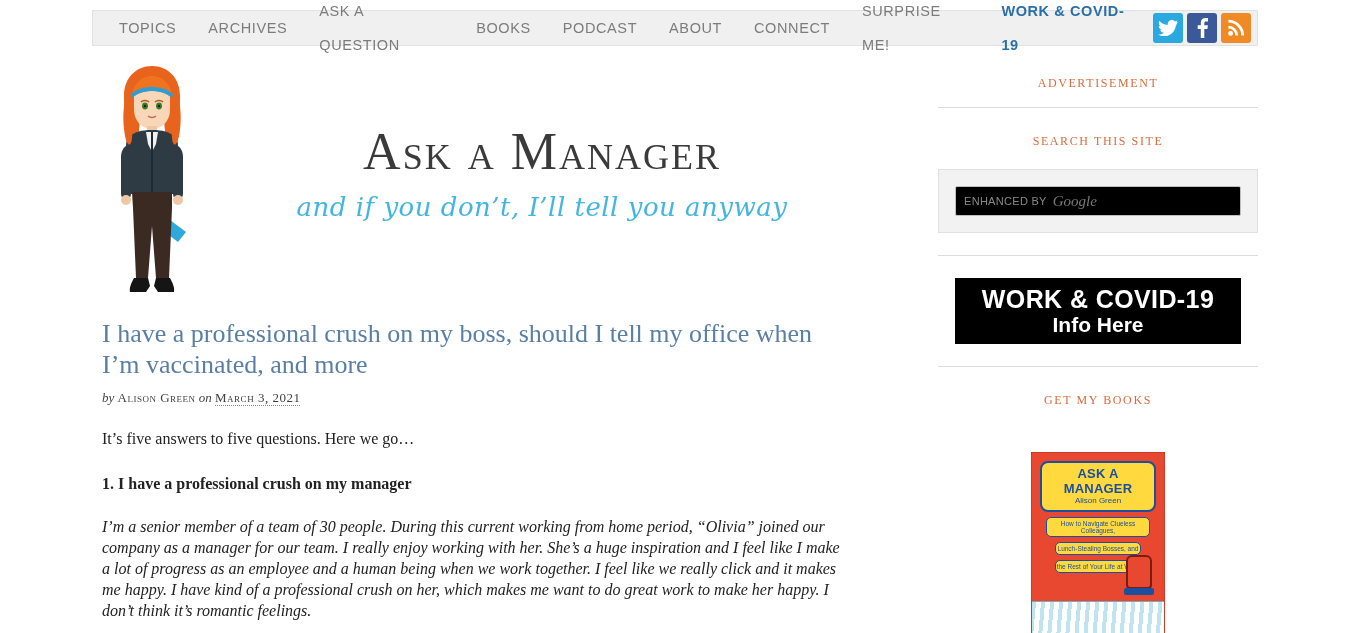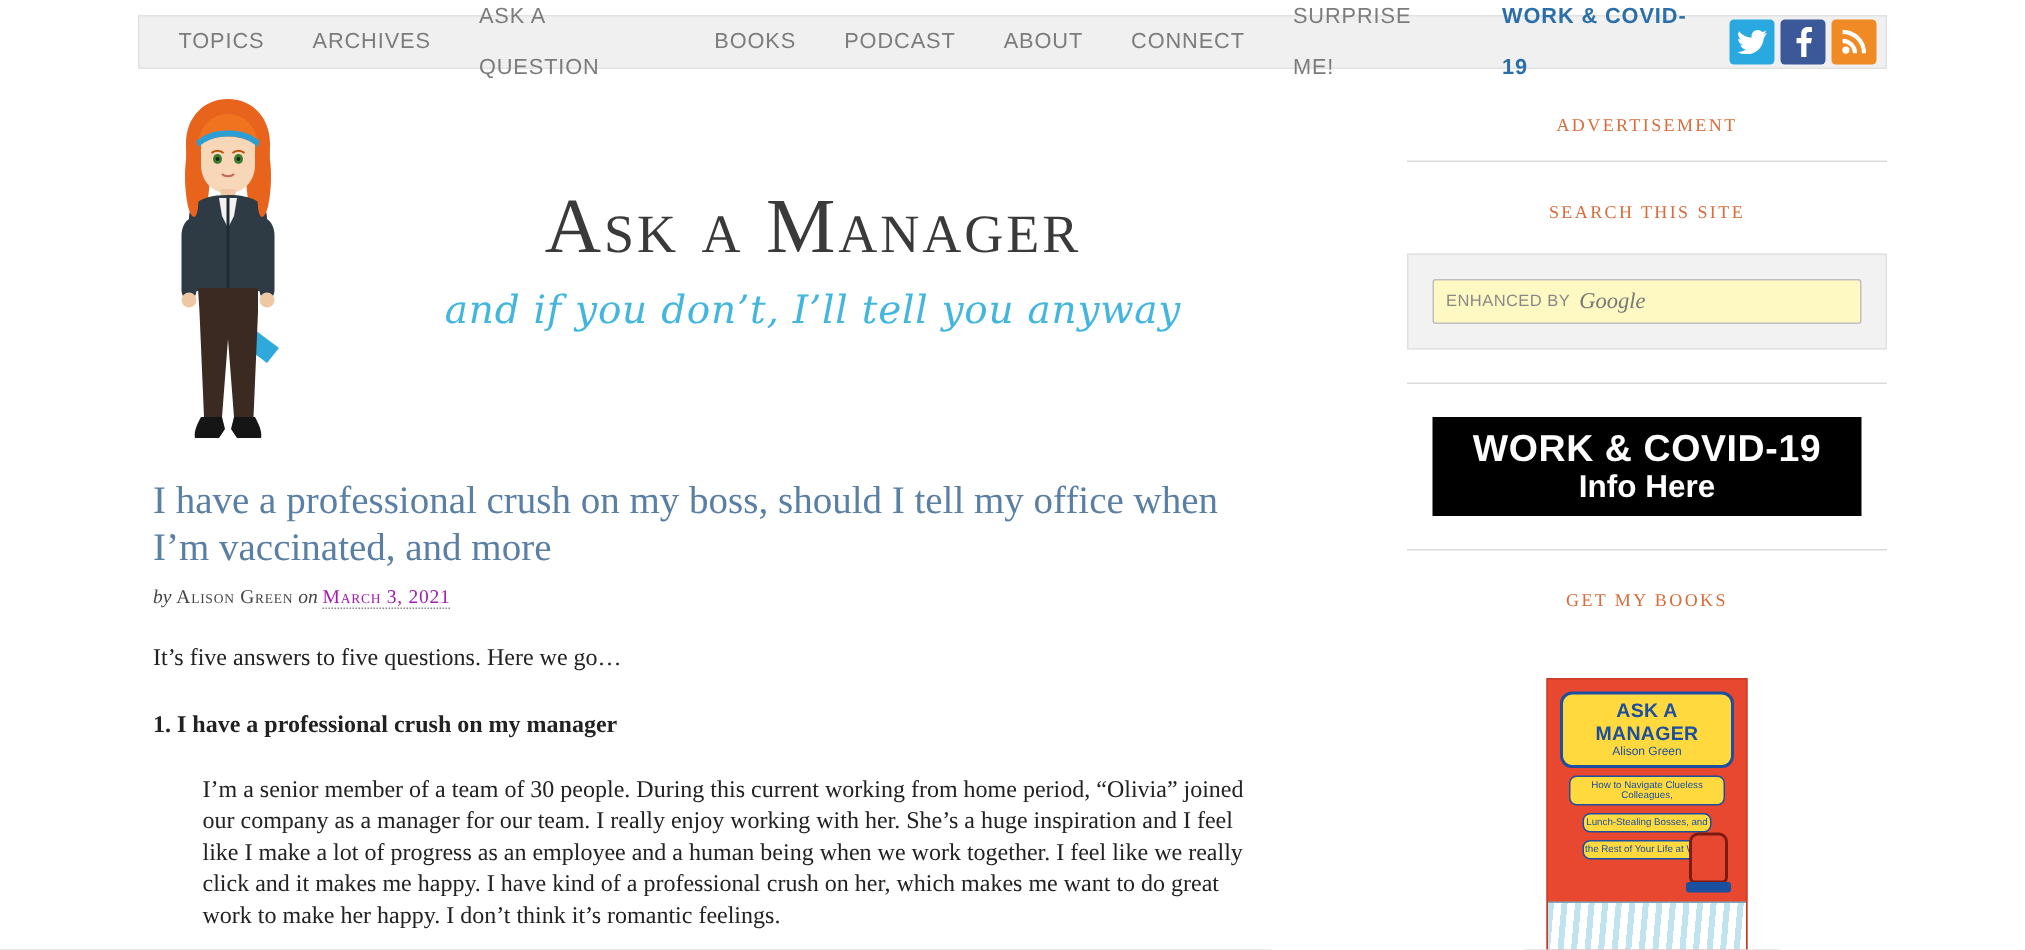--- a/index.html
+++ b/index.html
@@ -124,33 +124,33 @@
     font-size: 13px;
     color: #444;
   }
   .post-meta .by { font-style: italic; }
   .post-meta .author { font-variant: small-caps; letter-spacing: 0.5px; }
   .post-meta .on { font-style: italic; }
   .post-meta .date {
     font-variant: small-caps;
     letter-spacing: 0.5px;
     border-bottom: 1px dotted #888;
-    color: #a21caf;
+    color: #404040;
     text-decoration: none;
   }
   .post p {
     font-family: "Liberation Serif", serif;
     font-size: 16px;
     line-height: 21px;
     color: #222;
     margin: 18px 0 0 0;
   }
   .post p.lead { margin-top: 22px; }
   .post p.q-head { font-weight: bold; margin-top: 24px; }
-  .post p.letter { margin-top: 22px; margin-left: 33px; }
+  .post p.letter { font-style: italic; margin-top: 22px; }
 
   
   .sidebar {
     position: absolute;
     left: 938px; top: 48px;
     width: 320px;
   }
   .side-heading {
     text-align: center;
     font-family: "Liberation Serif", serif;
@@ -166,21 +166,21 @@
   }
   .search-box {
     background: #f2f2f2;
     border: 1px solid #e0e0e0;
     padding: 16px;
     margin-top: 4px;
   }
   .search-input {
     width: 100%;
     height: 30px;
-    background: #fef9c3;
+    background: #000000;
     border: 1px solid #bfbfbf;
     border-radius: 2px;
     display: flex;
     align-items: center;
     padding: 0 8px;
     font-family: "Liberation Sans", sans-serif;
   }
   .enh {
     font-size: 11px;
     color: #888;

